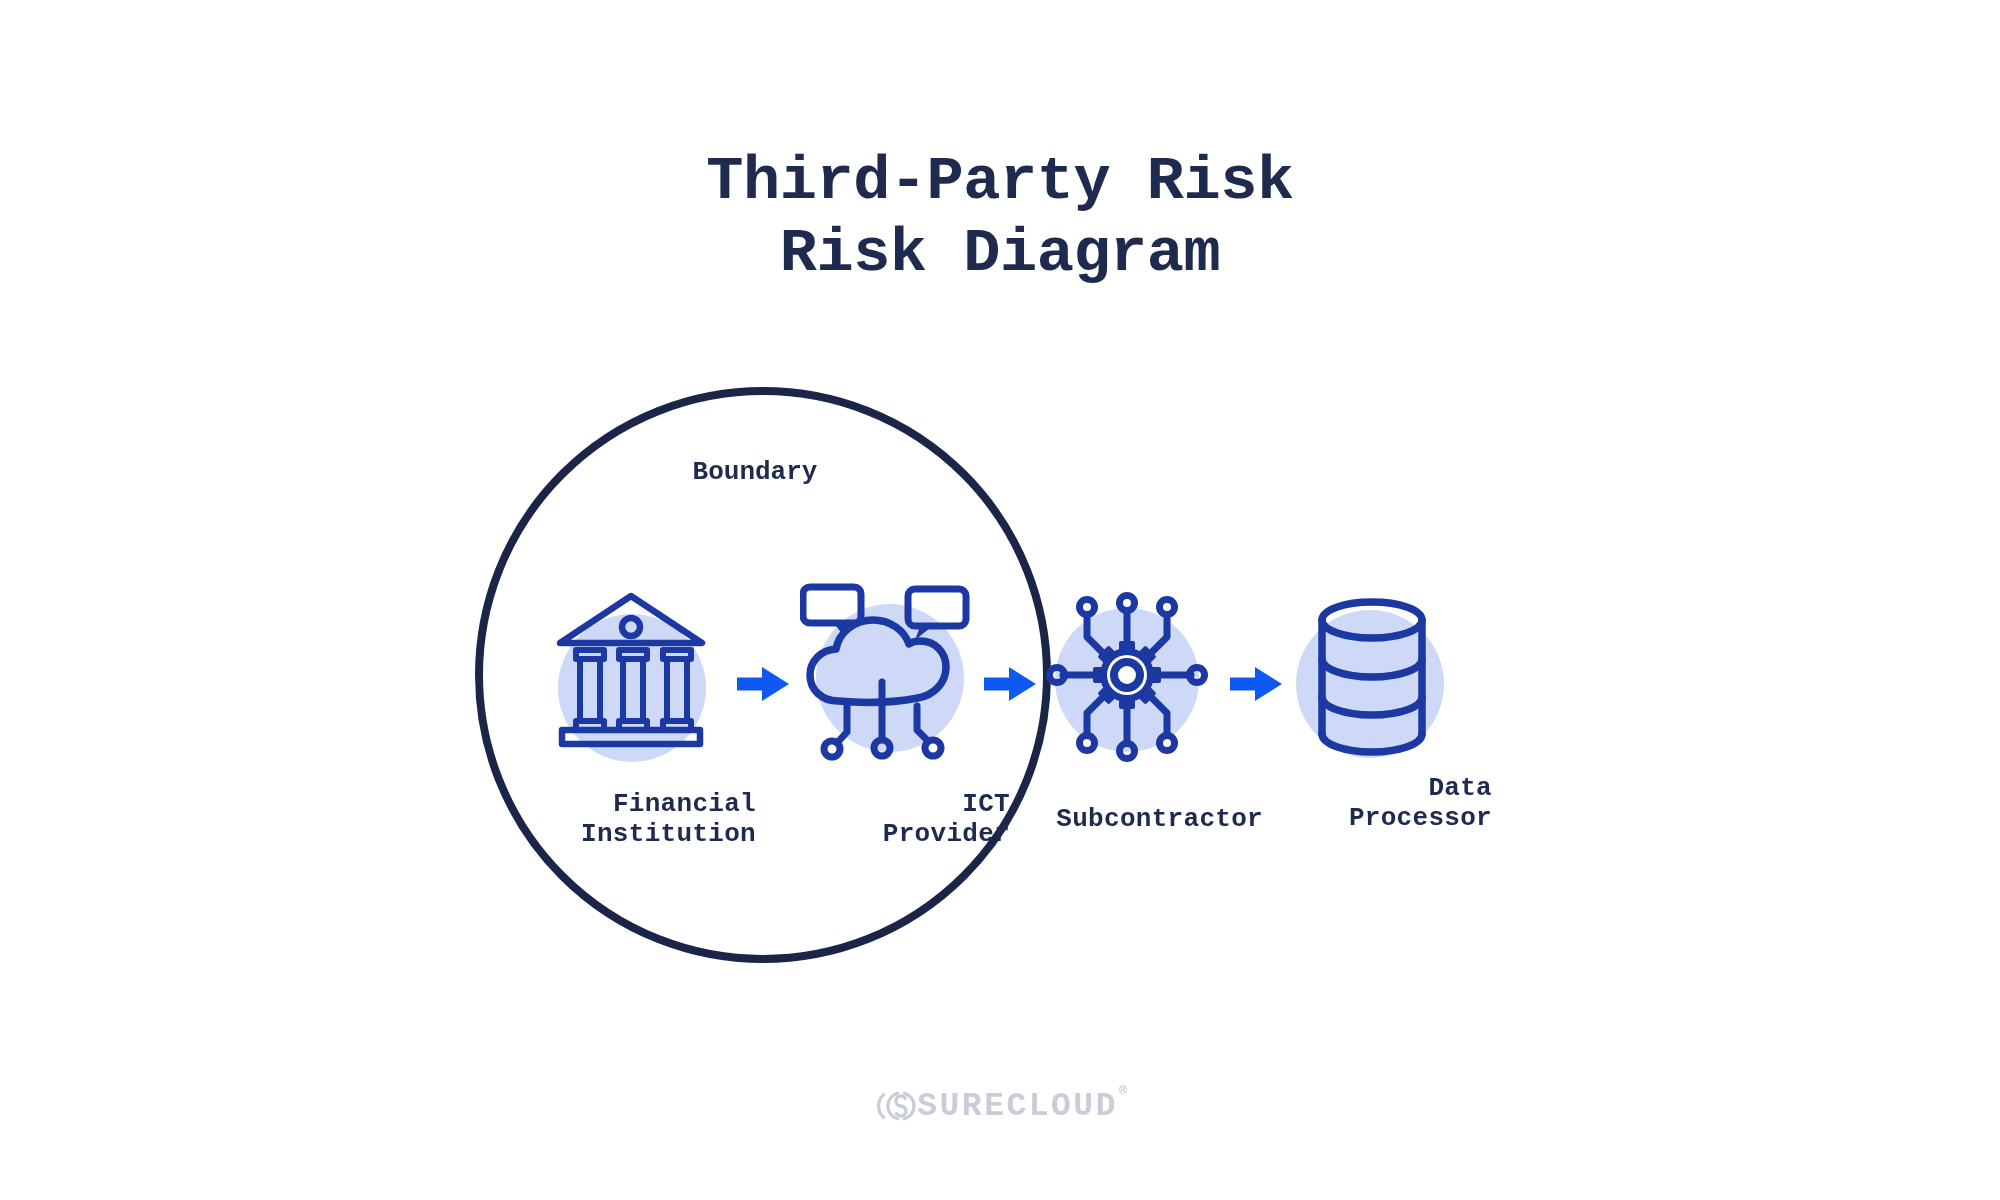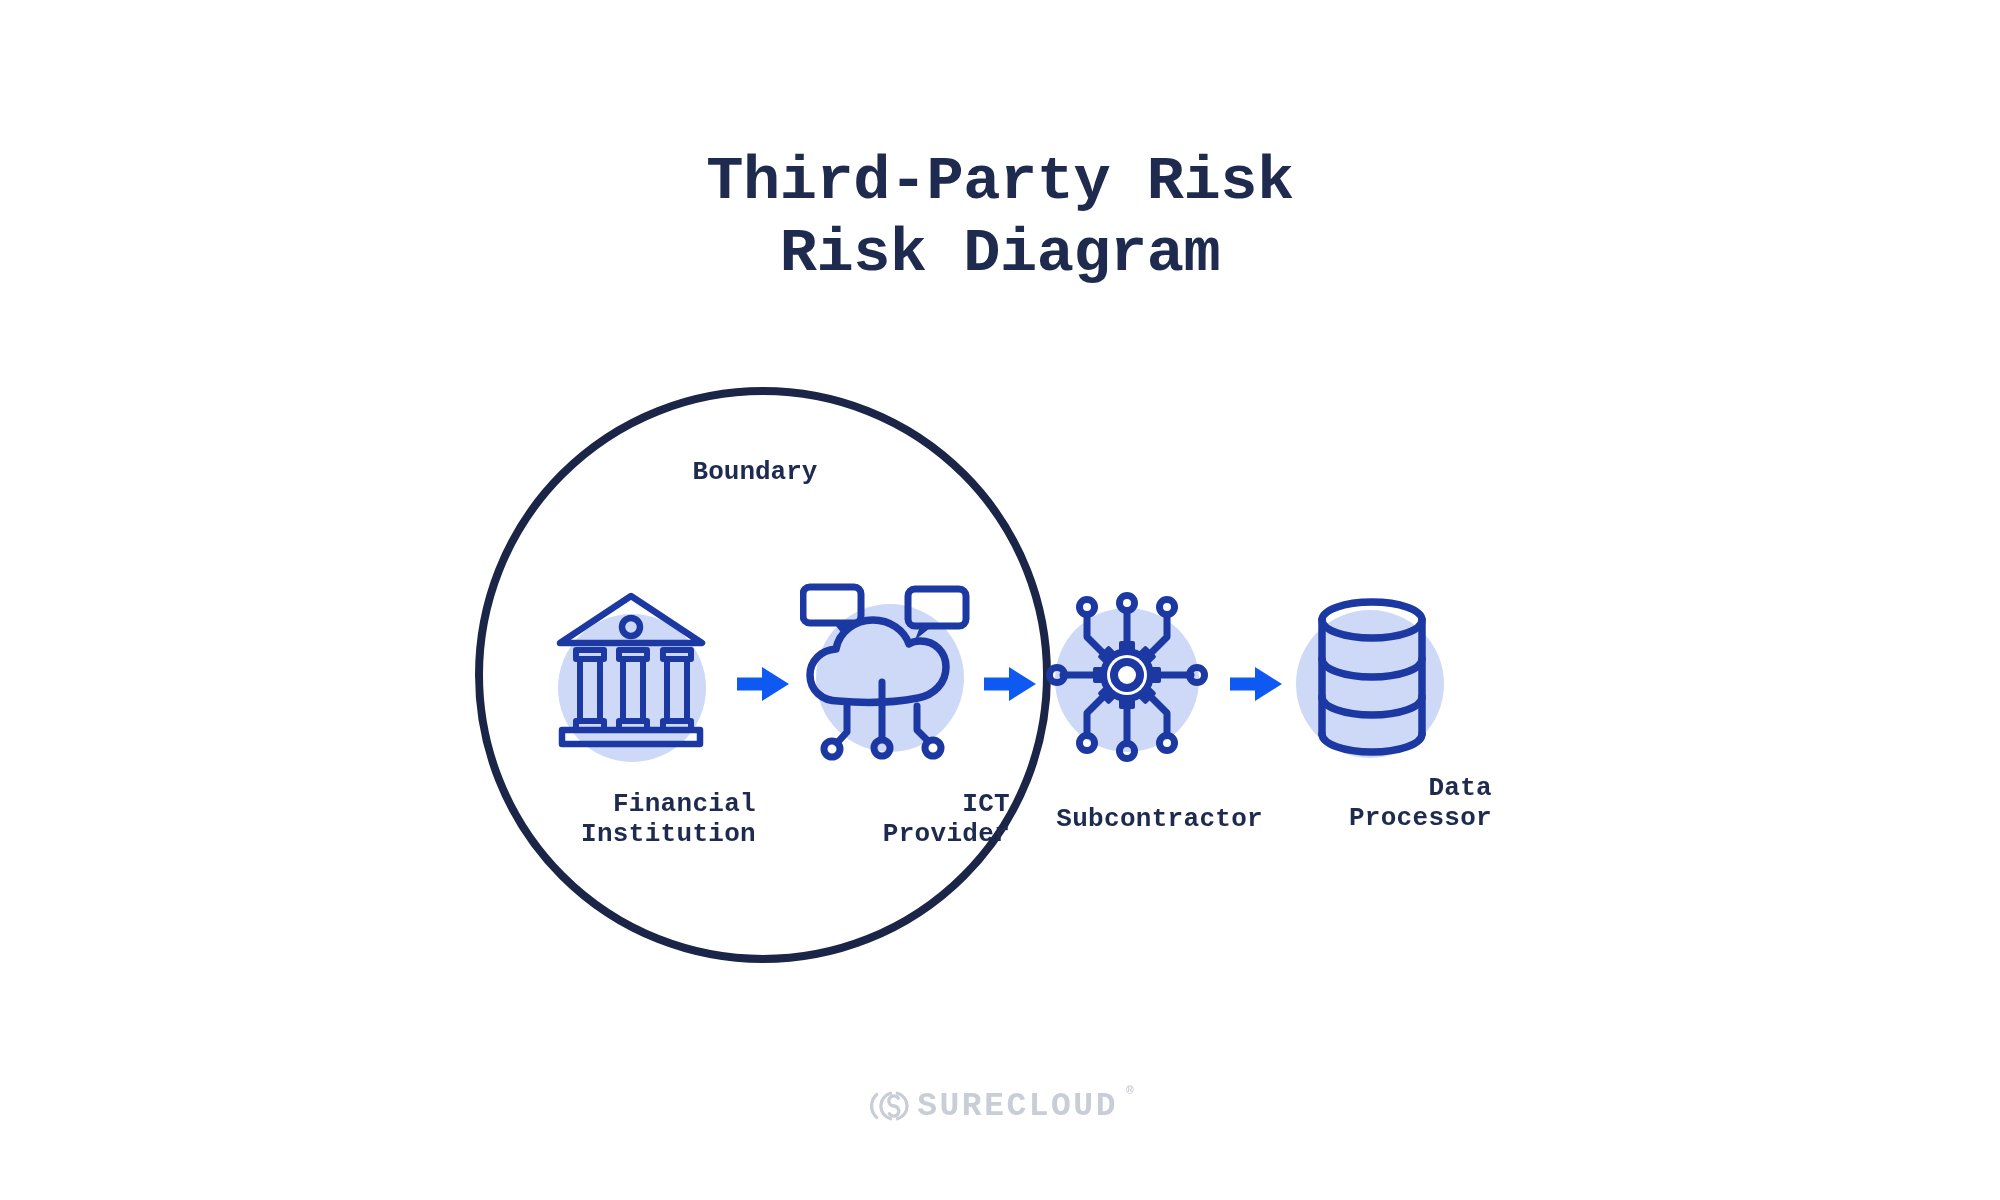--- a/index.html
+++ b/index.html
@@ -36,21 +36,21 @@
   .node-label{
     position:absolute;text-align:right;font-size:26px;line-height:30px;
     font-weight:800;letter-spacing:0.3px;color:#1e2a4e;
   }
   .lbl-fin{left:516px;top:789px;width:240px;}
   .lbl-ict{left:770px;top:789px;width:240px;}
   .lbl-sub{left:1003px;top:804px;width:260px;}
   .lbl-data{left:1252px;top:773px;width:240px;}
   .logo{
     position:absolute;left:50%;top:1085px;transform:translateX(-50%);
-    display:flex;align-items:center;gap:7px;color:#c9cdd6;
+    display:flex;align-items:center;color:#c9cdd6;
   }
   .logo-text{font-size:33px;font-weight:700;letter-spacing:2.5px;line-height:1;}
   .logo-reg{font-size:13px;font-weight:700;align-self:flex-start;margin-top:-2px;margin-left:1px;}
   .stroke-b{stroke:#1c38a2;fill:none;stroke-linejoin:round;stroke-linecap:round;}
 </style>
 </head>
 <body>
 
 <div class="stage">
 

